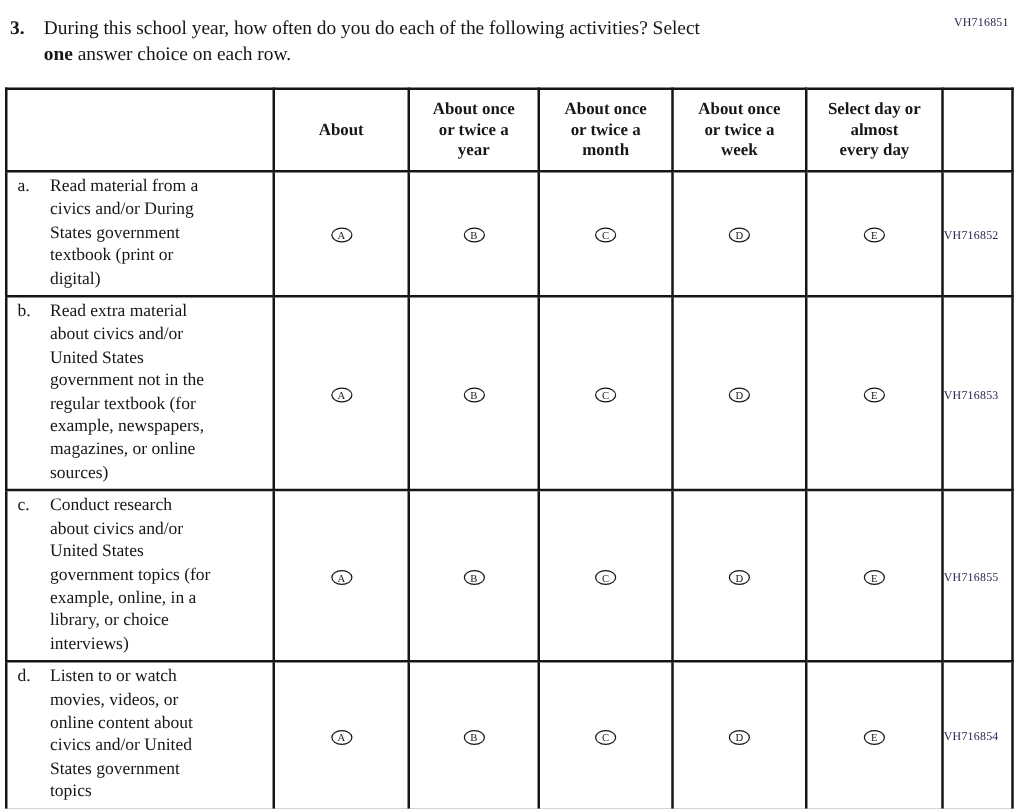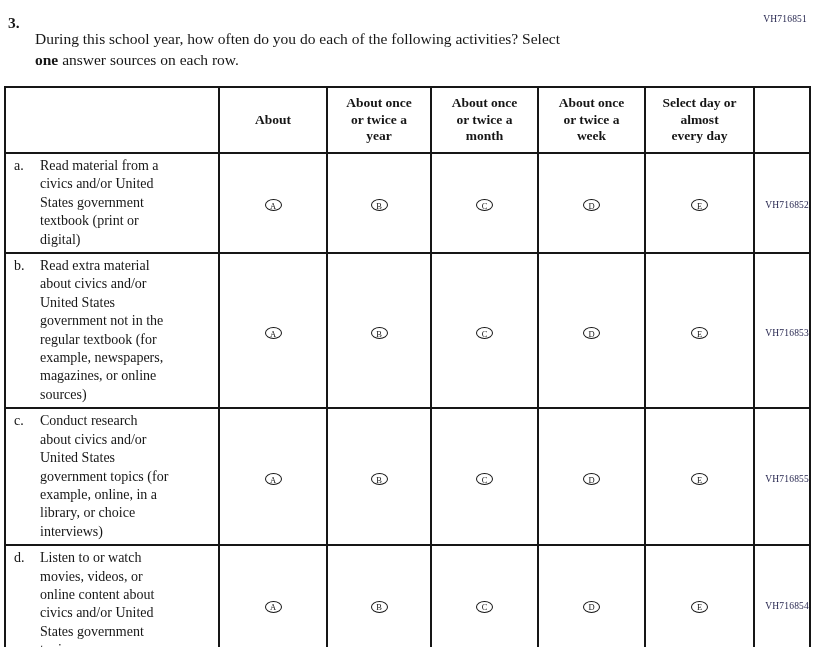--- a/index.html
+++ b/index.html
@@ -11,21 +11,21 @@
   .top-code {
     position: absolute; top: 2px; right: 6px;
     font-size: 9.5px; color: #26264f; letter-spacing: 0.2px;
   }
 
   .question {
     display: flex; margin: 12px 0 0 8px; width: 700px;
     font-size: 15.5px; line-height: 21px;
   }
   .q-num { width: 27px; flex: 0 0 27px; font-weight: bold; }
-  .q-text { flex: 1; white-space: pre-line; margin-top: 16px; }
+  .q-text { flex: 1; white-space: pre-line; }
   .q-text b { font-weight: bold; }
 
   table.grid {
     border-collapse: collapse; table-layout: fixed;
     width: 805px; margin: 16px 0 0 4px;
   }
   table.grid th, table.grid td {
     border: 2px solid #161616;
   }
   thead th {
@@ -51,34 +51,34 @@
   .bubble {
     display: inline-flex; align-items: center; justify-content: center;
     width: 17px; height: 12px;
     border: 1px solid #161616; border-radius: 50%;
     cursor: pointer; background: #fff;
   }
   .bubble span {
     font-size: 8.5px; line-height: 8.5px; font-weight: normal;
     transform: translateY(0.5px);
   }
-  td.code { text-align: right; vertical-align: middle; }
+  td.code { text-align: left; vertical-align: middle; }
   .code-text { font-size: 9.5px; color: #26264f; letter-spacing: 0.2px; }
 </style>
 </head>
 <body>
 
 <div class="page">
 
   <div class="top-code">VH716851</div>
 
   <div class="question">
     <div class="q-num">3.</div>
     <div class="q-text"><span>During this school year, how often do you do each of the following activities? Select
-</span><b>one</b><span> answer sources on each row.</span></div>
+</span><b>one</b><span> answer choice on each row.</span></div>
   </div>
 
   <table class="grid">
     <colgroup>
       <col style="width:214px">
         <col style="width:108px">
         <col style="width:104px">
       <col style="width:107px">
         <col style="width:107px">
         <col style="width:109px">
@@ -103,21 +103,21 @@
         <th></th>
       </tr>
     </thead>
     <tbody>
 
       <tr class="r-a">
         <td class="stem">
           <div class="stem-wrap">
             <span class="marker">a.</span>
             <span class="stem-text">Read material from a
-civics and/or United
+civics and/or During
 States government
 textbook (print or
 digital)</span>
           </div>
         </td>
         <td class="bub"><span class="bubble">
               <span>A</span>
             </span></td>
         <td class="bub"><span class="bubble">
               <span>B</span>

